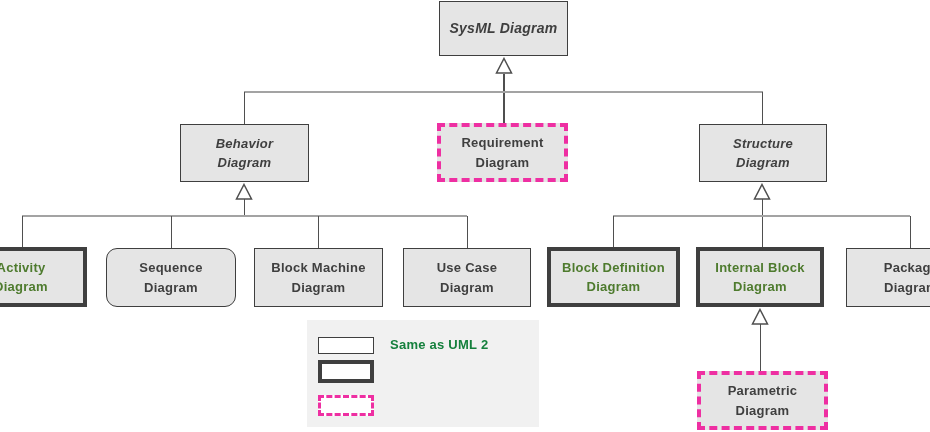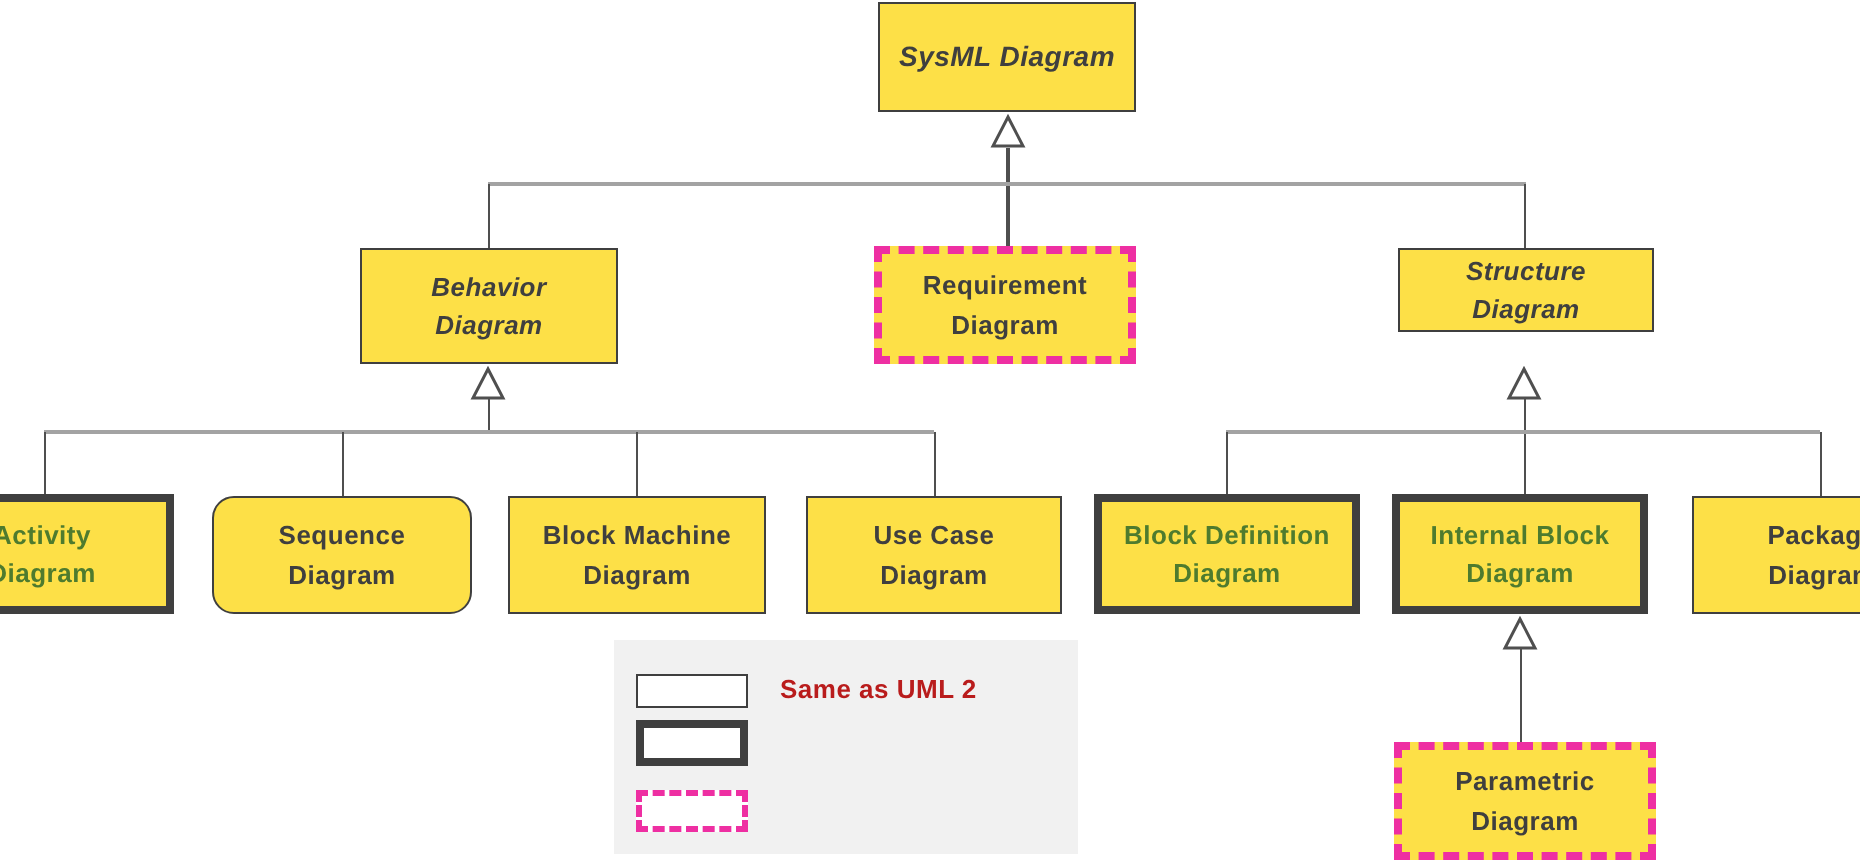--- a/index.html
+++ b/index.html
@@ -8,21 +8,21 @@
     width: 930px;
     height: 432px;
     overflow: hidden;
     background: #ffffff;
     font-family: "Liberation Sans", sans-serif;
   }
   
   .node {
     position: absolute;
     box-sizing: border-box;
-    background: #fde047;
+    background: #e5e5e5;
     border: 1.5px solid #3f3f3f;
     color: #3f3f3f;
     font-size: 13px;
     font-weight: 700;
     letter-spacing: 0.25px;
     line-height: 1.5;
     display: flex;
     align-items: center;
     justify-content: center;
     text-align: center;
@@ -60,21 +60,21 @@
     width: 56px;
     box-sizing: border-box;
     background: #ffffff;
   }
   .legend .sw-same { border: 1.5px solid #3f3f3f; height: 17px; top: 17px; }
   .legend .sw-mod  { border: 4.5px solid #3f3f3f; height: 23px; top: 40px; }
   .legend .sw-new  { border: 3.5px dashed #ee2fa2; height: 21px; top: 75px; }
   .legend .lg-label {
     position: absolute;
     left: 83px;
-    color: #b91c1c;
+    color: #15803d;
     font-size: 13px;
     font-weight: 700;
     letter-spacing: 0.25px;
     white-space: nowrap;
   }
   .legend .lb1 { top: 17px; }
   .legend .lb2 { top: 44px; }
   .legend .lb3 { top: 77px; }
 </style>
 </head>
@@ -114,21 +114,21 @@
   <div class="vline" style="left:759.5px; top:324px; height:47px;"></div>
 
   <div class="node italic root" style="left:439px; top:1px; width:129px; height:55px;">SysML Diagram</div>
 
   <div class="node italic" style="left:180px; top:124px; width:129px; height:58px;">Behavior
 Diagram</div>
 
   <div class="node dashed" style="left:437px; top:123px; width:131px; height:59px;">Requirement
 Diagram</div>
 
-  <div class="node italic" style="left:699px; top:124px; width:128px; height:42px;">Structure
+  <div class="node italic" style="left:699px; top:124px; width:128px; height:58px;">Structure
 Diagram</div>
 
   <div class="node thick green" style="left:-45px; top:247px; width:132px; height:60px;">Activity
 Diagram</div>
 
   <div class="node" style="left:106px; top:248px; width:130px; height:59px;border-radius:11px;">Sequence
 Diagram</div>
 
   <div class="node" style="left:254px; top:248px; width:129px; height:59px;">Block Machine
 Diagram</div>

